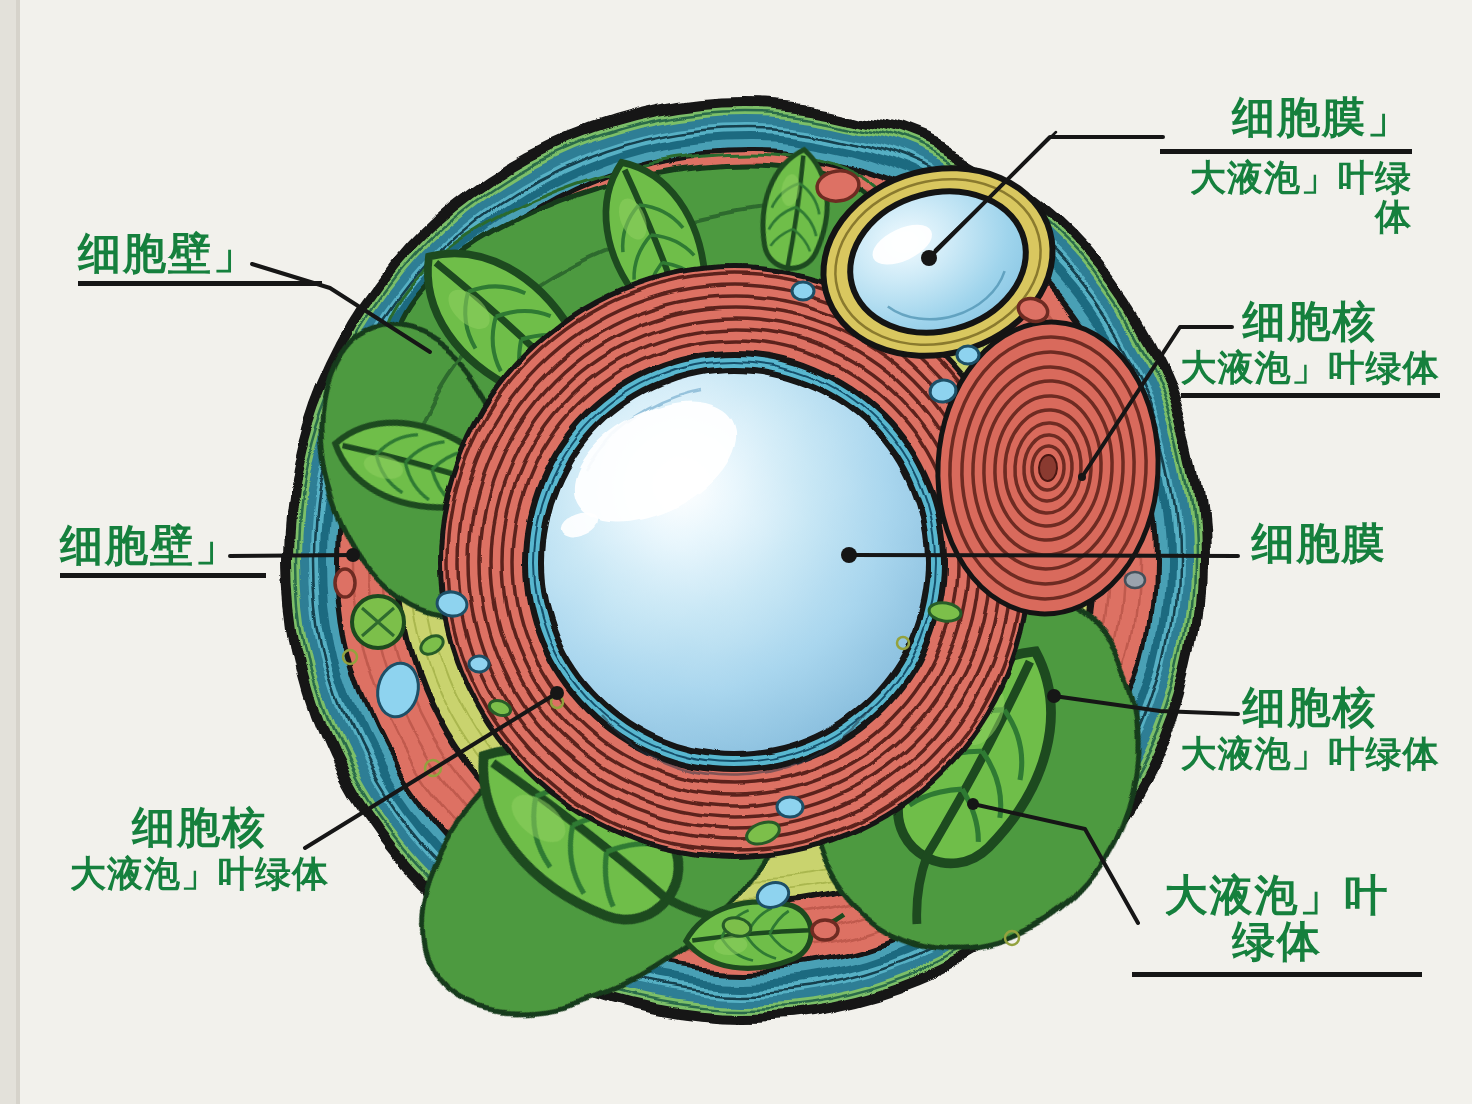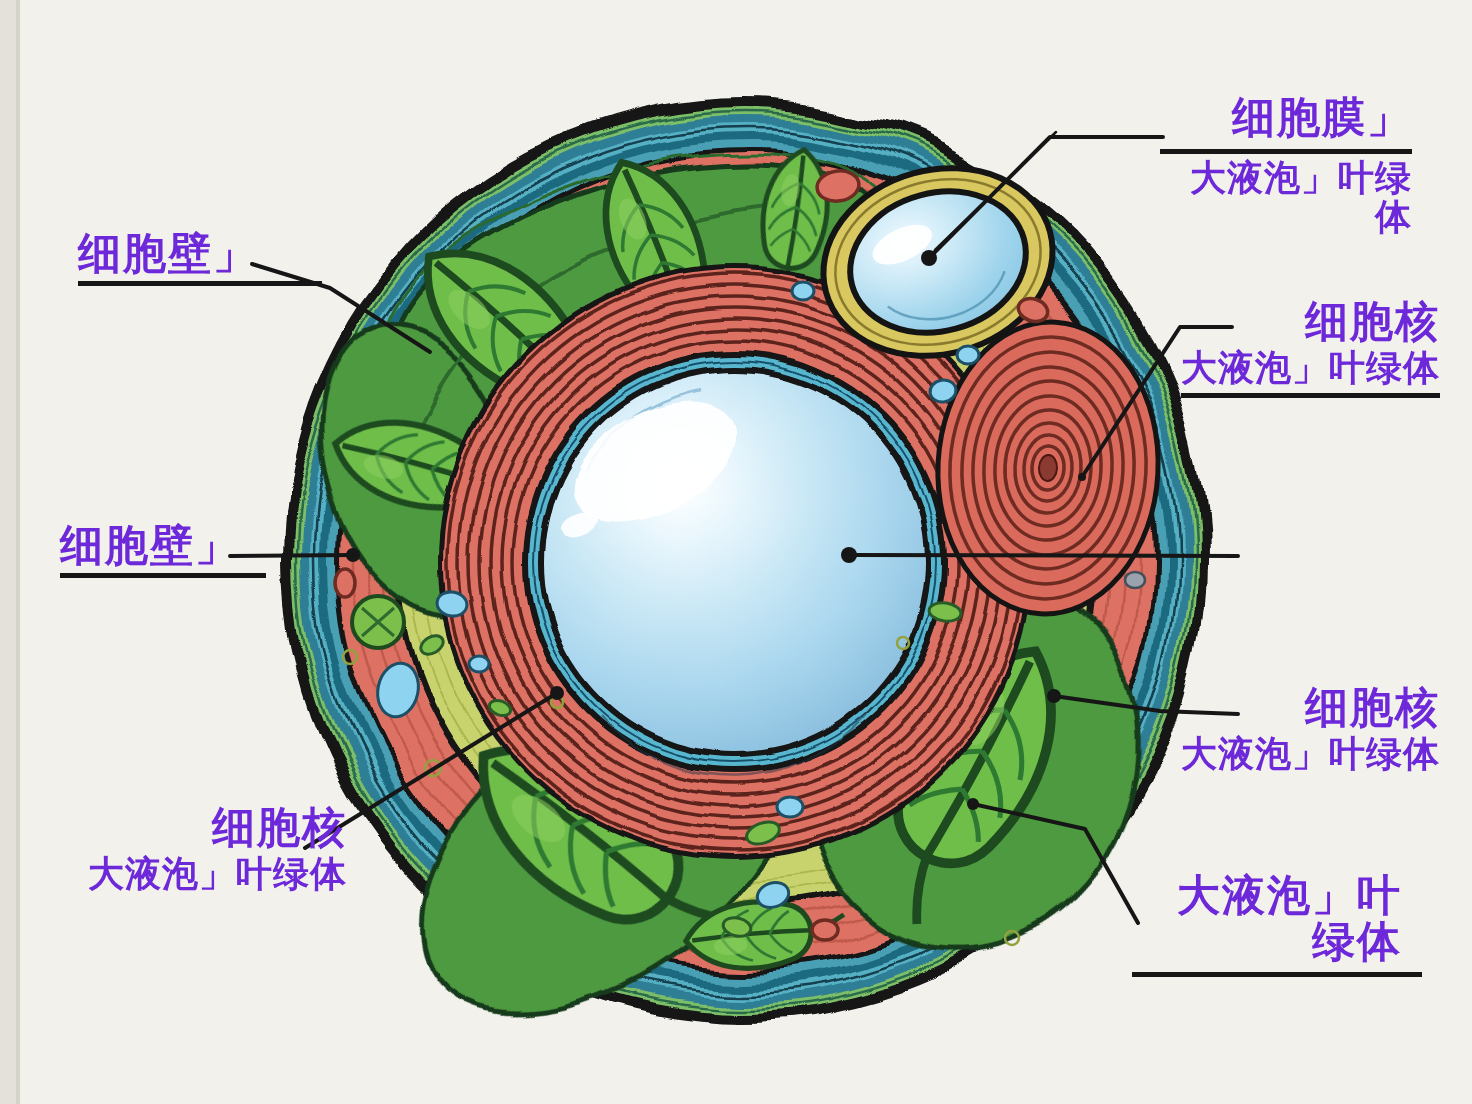--- a/index.html
+++ b/index.html
@@ -1,23 +1,23 @@
 <!DOCTYPE html>
 <html><head>
 <meta charset="utf-8">
 <style>
   html,body{margin:0;padding:0;background:#d9d7d0;}
   .stage{position:relative;width:1472px;height:1104px;background:#f2f1ec;overflow:hidden;
          font-family:"DejaVu Sans",sans-serif;}
   .stage svg{position:absolute;left:0;top:0;}
-  .label{position:absolute;color:#6d28d9;font-weight:700;line-height:1.08;}
+  .label{position:absolute;color:#15803d;font-weight:700;line-height:1.08;}
   .t1{font-size:43px;letter-spacing:2px;display:block;}
   .t2{font-size:36px;letter-spacing:1px;display:block;margin-top:5px;}
   .ul{border-bottom:5px solid #161616;padding-bottom:5px;}
-  .ctr{text-align:right;}
+  .ctr{text-align:center;}
   .rgt{text-align:right;}
   #lb-wtl{left:78px;top:230px;}
   #lb-wtl .ul{display:inline-block;padding-right:64px;}
   #lb-wml{left:60px;top:522px;}
   #lb-wml .ul{display:inline-block;padding-right:26px;}
   #lb-nbl{left:52px;top:804px;width:295px;}
   #lb-mtr{left:1160px;top:94px;width:252px;}
   #lb-mtr .t1{border-bottom:5px solid #161616;padding-bottom:9px;}
   #lb-nr{left:1180px;top:298px;width:260px;}
   #lb-nr .ul{display:inline-block;}
@@ -220,20 +220,21 @@
   <span class="t1">细胞膜」</span>
   <span class="t2">大液泡」叶绿体</span>
 </div>
 
 <div class="label ctr" id="lb-nr">
   <span class="t1">细胞核</span>
   <span class="t2 ul">大液泡」叶绿体</span>
 </div>
 
 <div class="label ctr" id="lb-mr">
+  <span class="t1">细胞膜</span>
 </div>
 
 <div class="label ctr" id="lb-nlr">
   <span class="t1">细胞核</span>
   <span class="t2">大液泡」叶绿体</span>
 </div>
 
 <div class="label ctr" id="lb-vbr">
   <span class="t1 ul">大液泡」叶绿体</span>
 </div>

